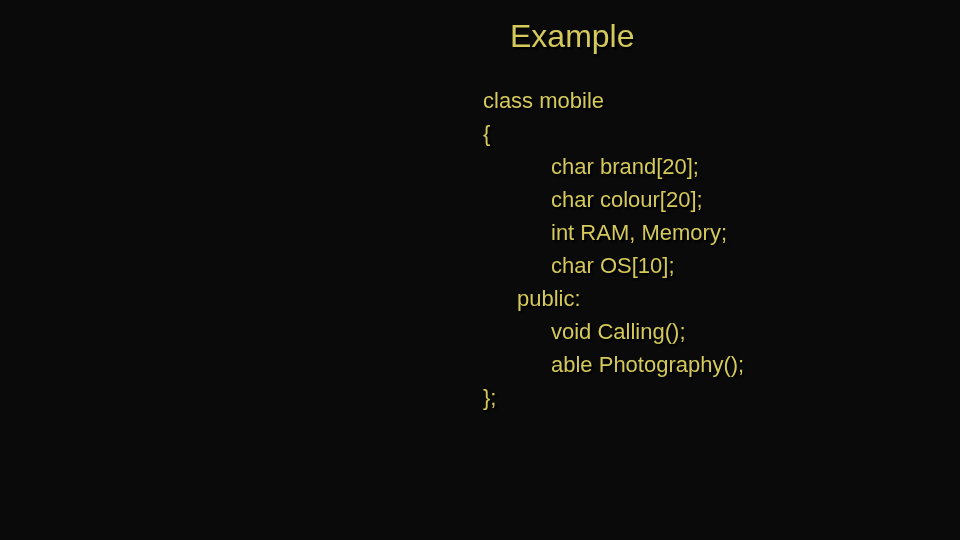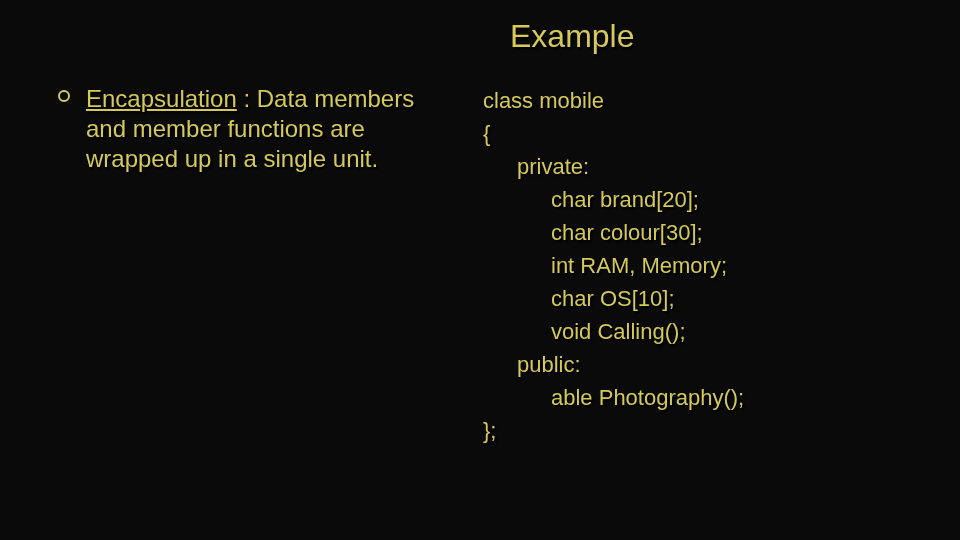--- a/index.html
+++ b/index.html
@@ -69,33 +69,28 @@
   .i2 { padding-left: 68px; }
 </style>
 </head>
 <body>
 
 <div class="slide">
 
   <div class="title">Example</div>
 
   <div class="left">
-    <div class="bullet">
-      <span class="ring"></span>
-      <span class="term">Encapsulation</span><span> : Data members and member functions are wrapped up in a single unit.</span>
-    </div>
   </div>
 
   <div class="right">
     <div class="code-line">class mobile</div>
     <div class="code-line">{</div>
-    <div class="code-line i1">private:</div>
     <div class="code-line i2">char brand[20];</div>
-    <div class="code-line i2">char colour[30];</div>
+    <div class="code-line i2">char colour[20];</div>
     <div class="code-line i2">int RAM, Memory;</div>
     <div class="code-line i2">char OS[10];</div>
+    <div class="code-line i1">public:</div>
     <div class="code-line i2">void Calling();</div>
-    <div class="code-line i1">public:</div>
     <div class="code-line i2">able Photography();</div>
     <div class="code-line">};</div>
   </div>
 
 </div>
 
 </body></html>

